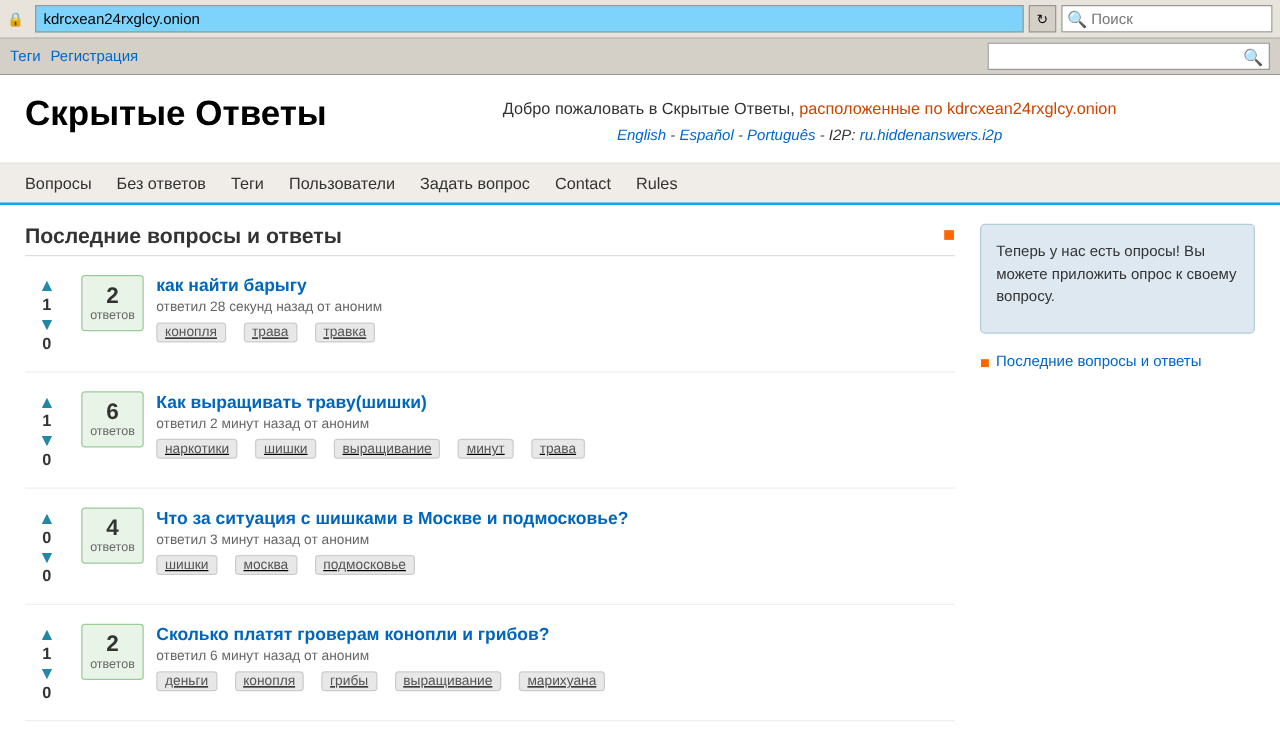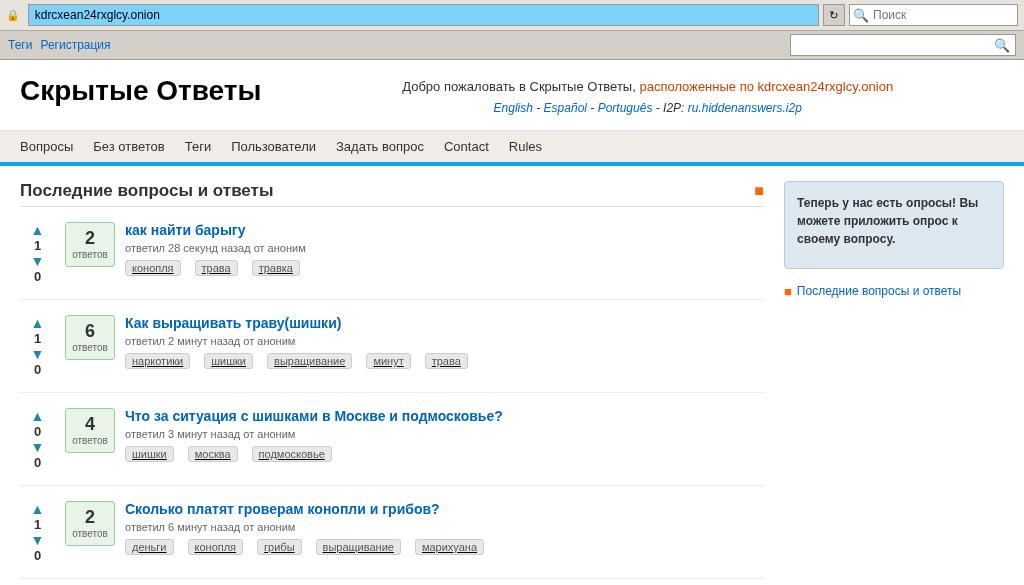--- a/index.html
+++ b/index.html
@@ -26,21 +26,21 @@
     
     .site-header { display: flex; align-items: flex-start; padding: 15px 20px 10px; border-bottom: 1px solid #ddd; }
     .site-logo { font-size: 28px; font-weight: bold; color: #000000; margin-right: 30px; min-width: 200px; }
     .site-tagline { flex: 1; text-align: center; font-size: 13px; color: #333; line-height: 1.8; }
     .site-tagline .url { color: #cc4400; }
     .site-tagline .lang-links { font-size: 12px; font-style: italic; }
     .site-tagline .lang-links a { color: #0066cc; text-decoration: none; }
     .site-tagline .lang-links span { color: #333; }
 
     
-    .top-nav { background: #f0ede8; border-bottom: 4px solid #0ea5e9; padding: 8px 20px; display: flex; gap: 20px; }
+    .top-nav { background: #f0ede8; border-bottom: 2px solid #0ea5e9; padding: 8px 20px; display: flex; gap: 20px; }
     .top-nav a { color: #333; text-decoration: none; font-size: 13px; cursor: pointer; }
 
     
     .main-layout { display: flex; padding: 15px 20px; gap: 20px; }
     .main-content { flex: 1; }
     .sidebar { width: 220px; flex-shrink: 0; }
 
     
     .section-header { display: flex; align-items: center; justify-content: space-between; margin-bottom: 15px; padding-bottom: 5px; border-bottom: 1px solid #ddd; }
     .section-title { font-size: 17px; font-weight: bold; color: #333; }
@@ -57,21 +57,21 @@
     .answer-number { font-size: 18px; font-weight: bold; color: #333; }
     .answer-label { font-size: 10px; color: #666; }
 
     .question-body { flex: 1; }
     .question-title { color: #0066bb; font-size: 14px; font-weight: bold; text-decoration: none; cursor: pointer; display: block; margin-bottom: 4px; }
     .question-meta { font-size: 11px; color: #666; margin-bottom: 6px; }
     .tags { display: flex; flex-wrap: wrap; gap: 14px; text-decoration: underline; }
     .tag { background: #e8e8e8; border: 1px solid #ccc; border-radius: 3px; padding: 1px 6px; font-size: 11px; color: #555; cursor: pointer; }
 
     
-    .sidebar-box { background: #dde8f0; border: 1px solid #b8ccd8; border-radius: 4px; padding: 12px; margin-bottom: 15px; font-weight: bold; }
+    .sidebar-box { background: #dde8f0; border: 1px solid #b8ccd8; border-radius: 4px; padding: 12px; margin-bottom: 15px; }
     .sidebar-box p { font-size: 12px; color: #333; line-height: 1.5; margin-bottom: 8px; }
     .sidebar-box .email { font-style: italic; }
     .rss-feed-link { display: flex; align-items: center; gap: 5px; font-size: 12px; color: #0066cc; text-decoration: none; cursor: pointer; }
     .rss-small { color: #ff6600; font-size: 13px; }
   </style>
 </head>
 <body>
 
 <div class="browser-chrome">
 

